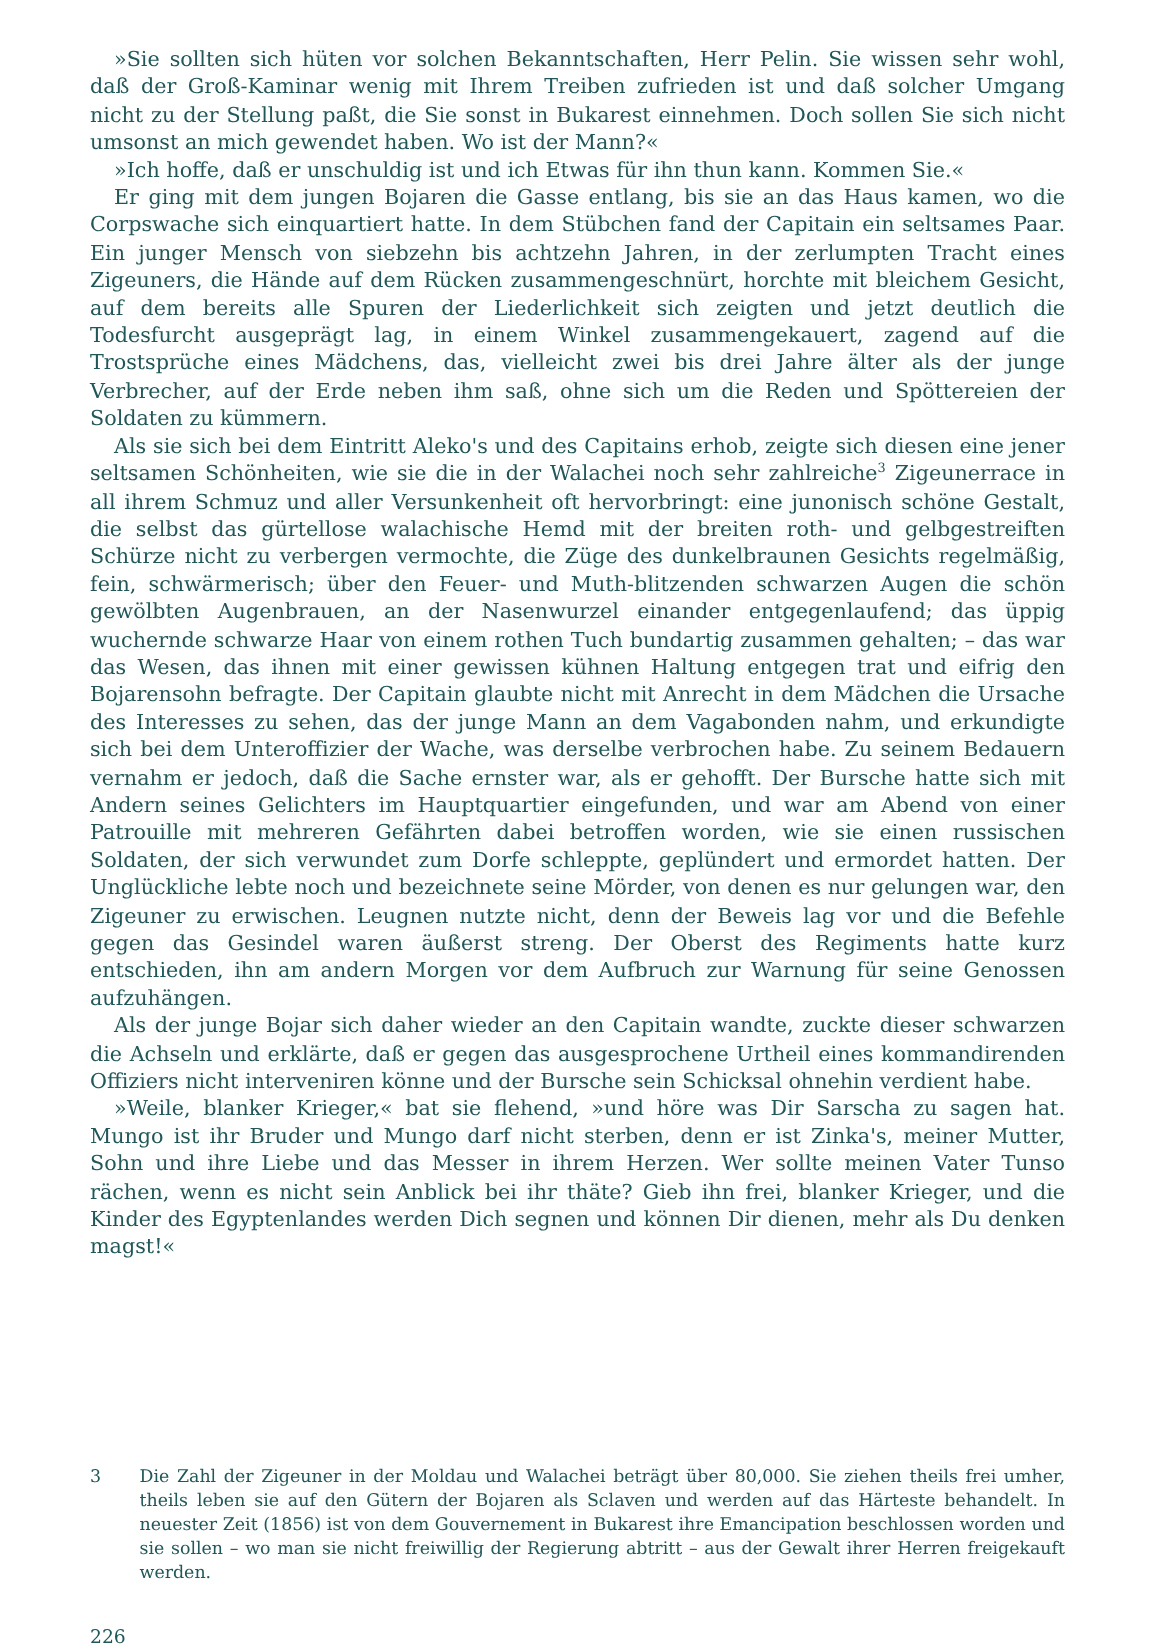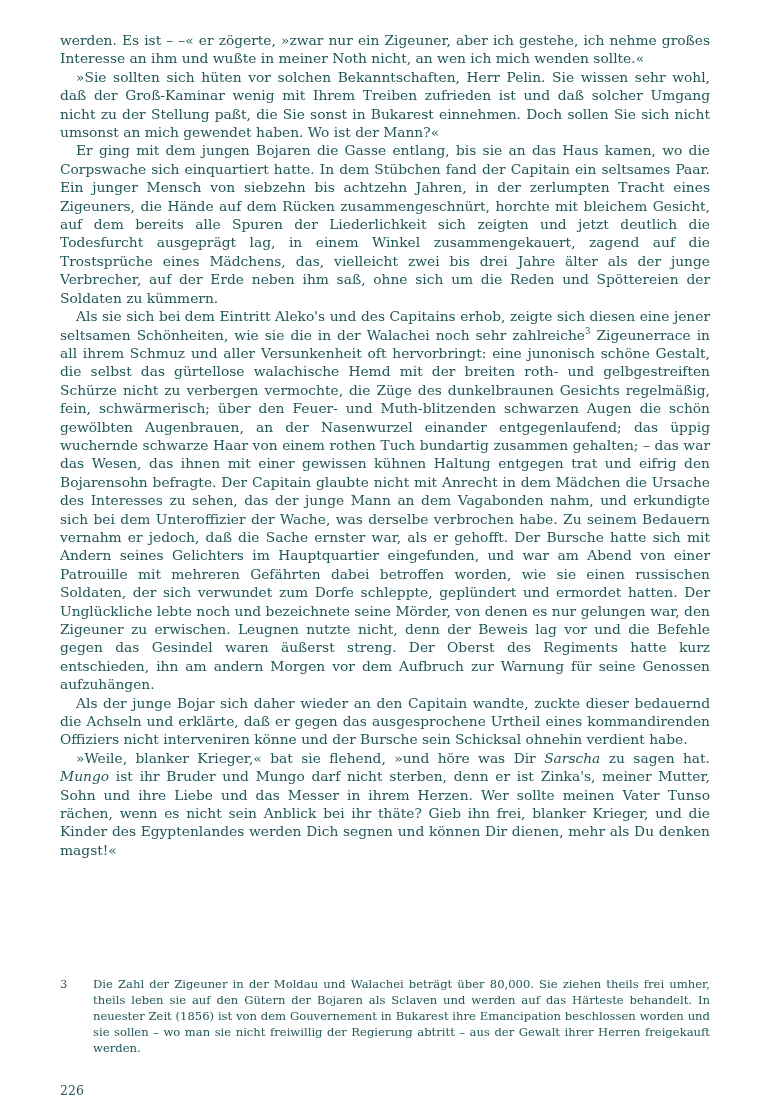--- a/index.html
+++ b/index.html
@@ -27,21 +27,20 @@
     text-align: justify;
   }
   .body-text p.para {
     margin: 0;
     padding: 0;
   }
   .body-text p.para.indent {
     text-indent: 16px;
   }
   .italic {
-    font-style: italic;
   }
   sup.fn-ref {
     font-size: 0.62em;
     line-height: 0;
     vertical-align: super;
   }
   .footnotes {
     position: absolute;
     top: 976px;
     left: 60px;
@@ -67,25 +66,25 @@
     left: 60px;
     font-size: 12.5px;
     line-height: 14px;
   }
 </style>
 </head>
 <body style="background: rgb(255, 255, 255);">
 
 <div class="page" style="color: rgb(33, 87, 88); background: rgb(255, 255, 255);">
   <div class="body-text">
-      <p class="para"><span class="">werden. Es ist – –« er zögerte, »zwar nur ein Zigeuner, aber ich gestehe, ich nehme großes Interesse an ihm und wußte in meiner Noth nicht, an wen ich mich wenden sollte.«</span></p>
       <p class="para indent"><span class="">»Sie sollten sich hüten vor solchen Bekanntschaften, Herr Pelin. Sie wissen sehr wohl, daß der Groß-Kaminar wenig mit Ihrem Treiben zufrieden ist und daß solcher Umgang nicht zu der Stellung paßt, die Sie sonst in Bukarest einnehmen. Doch sollen Sie sich nicht umsonst an mich gewendet haben. Wo ist der Mann?«</span></p>
+      <p class="para indent"><span class="">»Ich hoffe, daß er unschuldig ist und ich Etwas für ihn thun kann. Kommen Sie.«</span></p>
       <p class="para indent"><span class="">Er ging mit dem jungen Bojaren die Gasse entlang, bis sie an das Haus kamen, wo die Corpswache sich einquartiert hatte. In dem Stübchen fand der Capitain ein seltsames Paar. Ein junger Mensch von siebzehn bis achtzehn Jahren, in der zerlumpten Tracht eines Zigeuners, die Hände auf dem Rücken zusammengeschnürt, horchte mit bleichem Gesicht, auf dem bereits alle Spuren der Liederlichkeit sich zeigten und jetzt deutlich die Todesfurcht ausgeprägt lag, in einem Winkel zusammengekauert, zagend auf die Trostsprüche eines Mädchens, das, vielleicht zwei bis drei Jahre älter als der junge Verbrecher, auf der Erde neben ihm saß, ohne sich um die Reden und Spöttereien der Soldaten zu kümmern.</span></p>
       <p class="para indent"><span class="">Als sie sich bei dem Eintritt Aleko's und des Capitains erhob, zeigte sich diesen eine jener seltsamen Schönheiten, wie sie die in der Walachei noch sehr zahlreiche</span><sup class="fn-ref">3</sup><span class=""> Zigeunerrace in all ihrem Schmuz und aller Versunkenheit oft hervorbringt: eine junonisch schöne Gestalt, die selbst das gürtellose walachische Hemd mit der breiten roth- und gelbgestreiften Schürze nicht zu verbergen vermochte, die Züge des dunkelbraunen Gesichts regelmäßig, fein, schwärmerisch; über den Feuer- und Muth-blitzenden schwarzen Augen die schön gewölbten Augenbrauen, an der Nasenwurzel einander entgegenlaufend; das üppig wuchernde schwarze Haar von einem rothen Tuch bundartig zusammen gehalten; – das war das Wesen, das ihnen mit einer gewissen kühnen Haltung entgegen trat und eifrig den Bojarensohn befragte. Der Capitain glaubte nicht mit Anrecht in dem Mädchen die Ursache des Interesses zu sehen, das der junge Mann an dem Vagabonden nahm, und erkundigte sich bei dem Unteroffizier der Wache, was derselbe verbrochen habe. Zu seinem Bedauern vernahm er jedoch, daß die Sache ernster war, als er gehofft. Der Bursche hatte sich mit Andern seines Gelichters im Hauptquartier eingefunden, und war am Abend von einer Patrouille mit mehreren Gefährten dabei betroffen worden, wie sie einen russischen Soldaten, der sich verwundet zum Dorfe schleppte, geplündert und ermordet hatten. Der Unglückliche lebte noch und bezeichnete seine Mörder, von denen es nur gelungen war, den Zigeuner zu erwischen. Leugnen nutzte nicht, denn der Beweis lag vor und die Befehle gegen das Gesindel waren äußerst streng. Der Oberst des Regiments hatte kurz entschieden, ihn am andern Morgen vor dem Aufbruch zur Warnung für seine Genossen aufzuhängen.</span></p>
-      <p class="para indent"><span class="">Als der junge Bojar sich daher wieder an den Capitain wandte, zuckte dieser bedauernd die Achseln und erklärte, daß er gegen das ausgesprochene Urtheil eines kommandirenden Offiziers nicht interveniren könne und der Bursche sein Schicksal ohnehin verdient habe.</span></p>
+      <p class="para indent"><span class="">Als der junge Bojar sich daher wieder an den Capitain wandte, zuckte dieser schwarzen die Achseln und erklärte, daß er gegen das ausgesprochene Urtheil eines kommandirenden Offiziers nicht interveniren könne und der Bursche sein Schicksal ohnehin verdient habe.</span></p>
       <p class="para indent"><span class="">»Weile, blanker Krieger,« bat sie flehend, »und höre was Dir </span><span class="italic">Sarscha</span><span class=""> zu sagen hat. </span><span class="italic">Mungo</span><span class=""> ist ihr Bruder und Mungo darf nicht sterben, denn er ist Zinka's, meiner Mutter, Sohn und ihre Liebe und das Messer in ihrem Herzen. Wer sollte meinen Vater Tunso rächen, wenn es nicht sein Anblick bei ihr thäte? Gieb ihn frei, blanker Krieger, und die Kinder des Egyptenlandes werden Dich segnen und können Dir dienen, mehr als Du denken magst!«</span></p>
     </div>
   <div class="footnotes">
       <div class="footnote-item">
         <div class="fn-num">3</div>
         <div class="fn-text"><span class="">Die Zahl der Zigeuner in der Moldau und Walachei beträgt über 80,000. Sie ziehen theils frei umher, theils leben sie auf den Gütern der Bojaren als Sclaven und werden auf das Härteste behandelt. In neuester Zeit (1856) ist von dem Gouvernement in Bukarest ihre Emancipation beschlossen worden und sie sollen – wo man sie nicht freiwillig der Regierung abtritt – aus der Gewalt ihrer Herren freigekauft werden.</span></div>
       </div>
     </div>
   <div class="page-number">226</div>
 </div>

